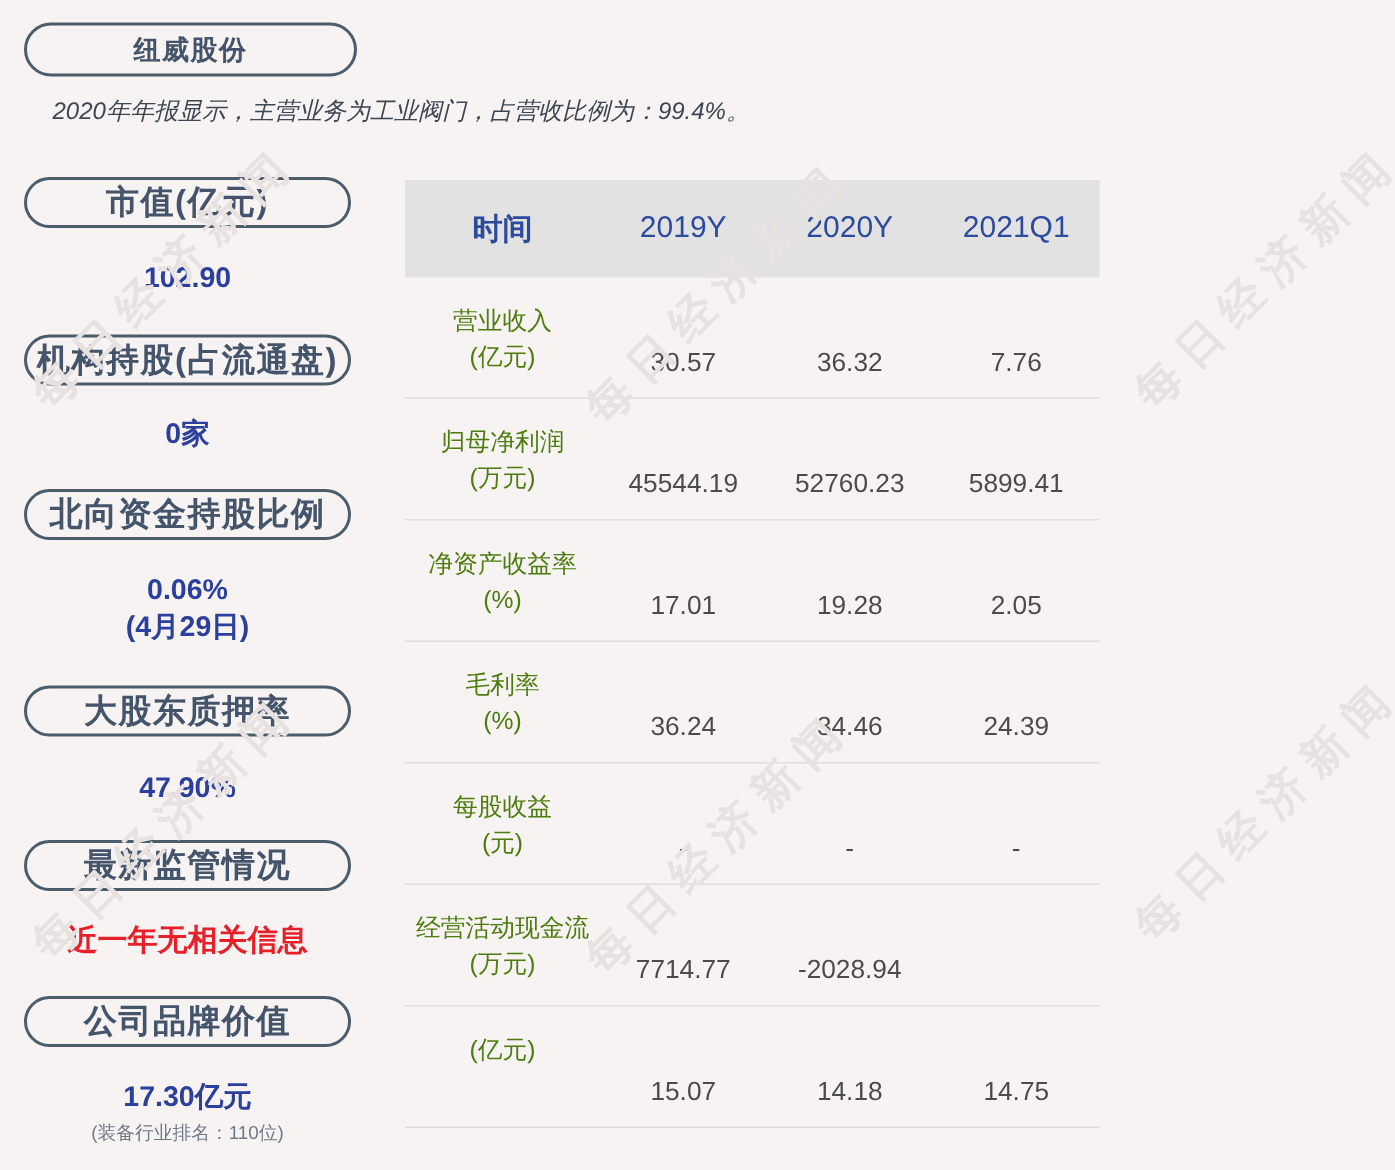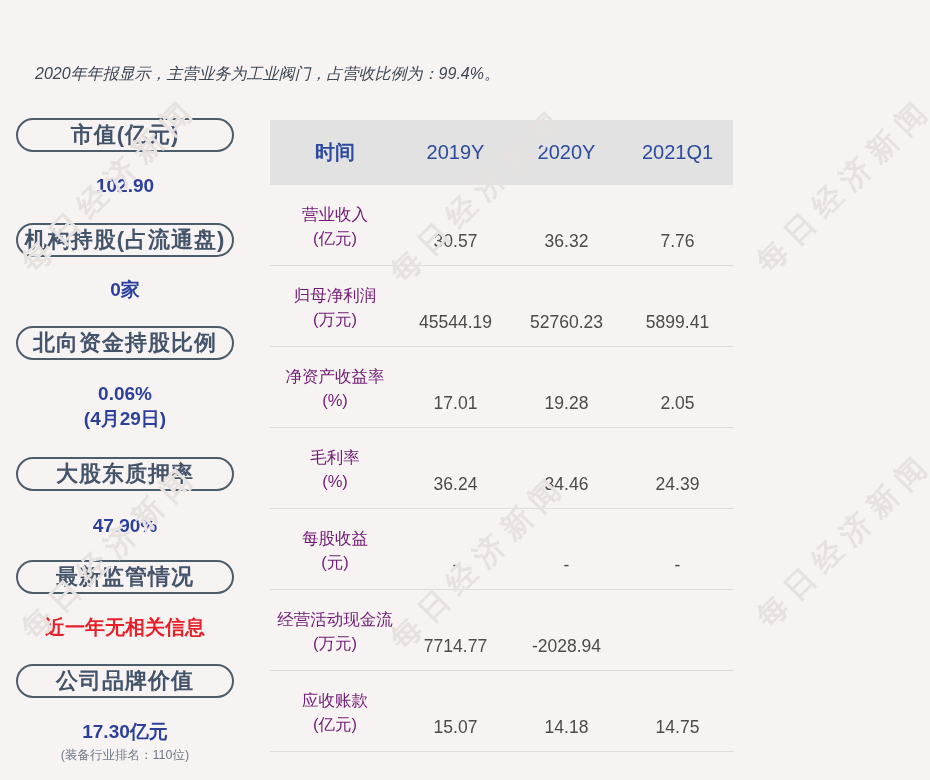--- a/index.html
+++ b/index.html
@@ -50,39 +50,42 @@
     align-items:center;text-align:center;
     color:#2c4a9e;font-size:20px;
   }
   .thead .c0{font-weight:700;}
   .trow{
     display:grid;grid-template-columns:130px 111px 111px 111px;
     height:80px;border-bottom:1px solid #dedcdc;
     text-align:center;align-items:start;
   }
   .metric{
-    padding-top:17px;font-size:16.5px;color:#701a75;line-height:24px;
+    padding-top:17px;font-size:16.5px;color:#4d7c0f;line-height:24px;
   }
   .metric span{display:block;}
   .cell{
     padding-top:17px;font-size:17.5px;color:#4b4b4b;line-height:24px;margin-top:27px;
   }
 </style>
 </head>
 <body>
 
 <div class="page">
 
   <span class="wm" style="left:110px;top:185px">每日经济新闻</span>
   <span class="wm" style="left:479px;top:195px">每日经济新闻</span>
   <span class="wm" style="left:845px;top:185px">每日经济新闻</span>
   <span class="wm" style="left:110px;top:552px">每日经济新闻</span>
   <span class="wm" style="left:479px;top:562px">每日经济新闻</span>
   <span class="wm" style="left:845px;top:540px">每日经济新闻</span>
 
+  <div class="pill pill-title" style="top:15px">
+    <span>纽威股份</span>
+  </div>
   <div class="desc">2020年年报显示，主营业务为工业阀门，占营收比例为：99.4%。</div>
 
   <div class="pill" style="top:118px">
     <span>市值(亿元)</span>
   </div>
   <div class="val" style="top:173px">102.90</div>
 
   <div class="pill" style="top:223px">
     <span>机构持股(占流通盘)</span>
   </div>
@@ -174,21 +177,20 @@
       <div class="metric">
         <span>经营活动现金流</span>
         <span>(万元)</span>
       </div>
       <div class="cell">7714.77</div>
       <div class="cell">-2028.94</div>
     </div>
 
     <div class="trow">
       <div class="metric">
-        <span>应收账款</span>
         <span>(亿元)</span>
       </div>
       <div class="cell">15.07</div>
       <div class="cell">14.18</div>
       <div class="cell">14.75</div>
     </div>
   </div>
 
 </div>
 

